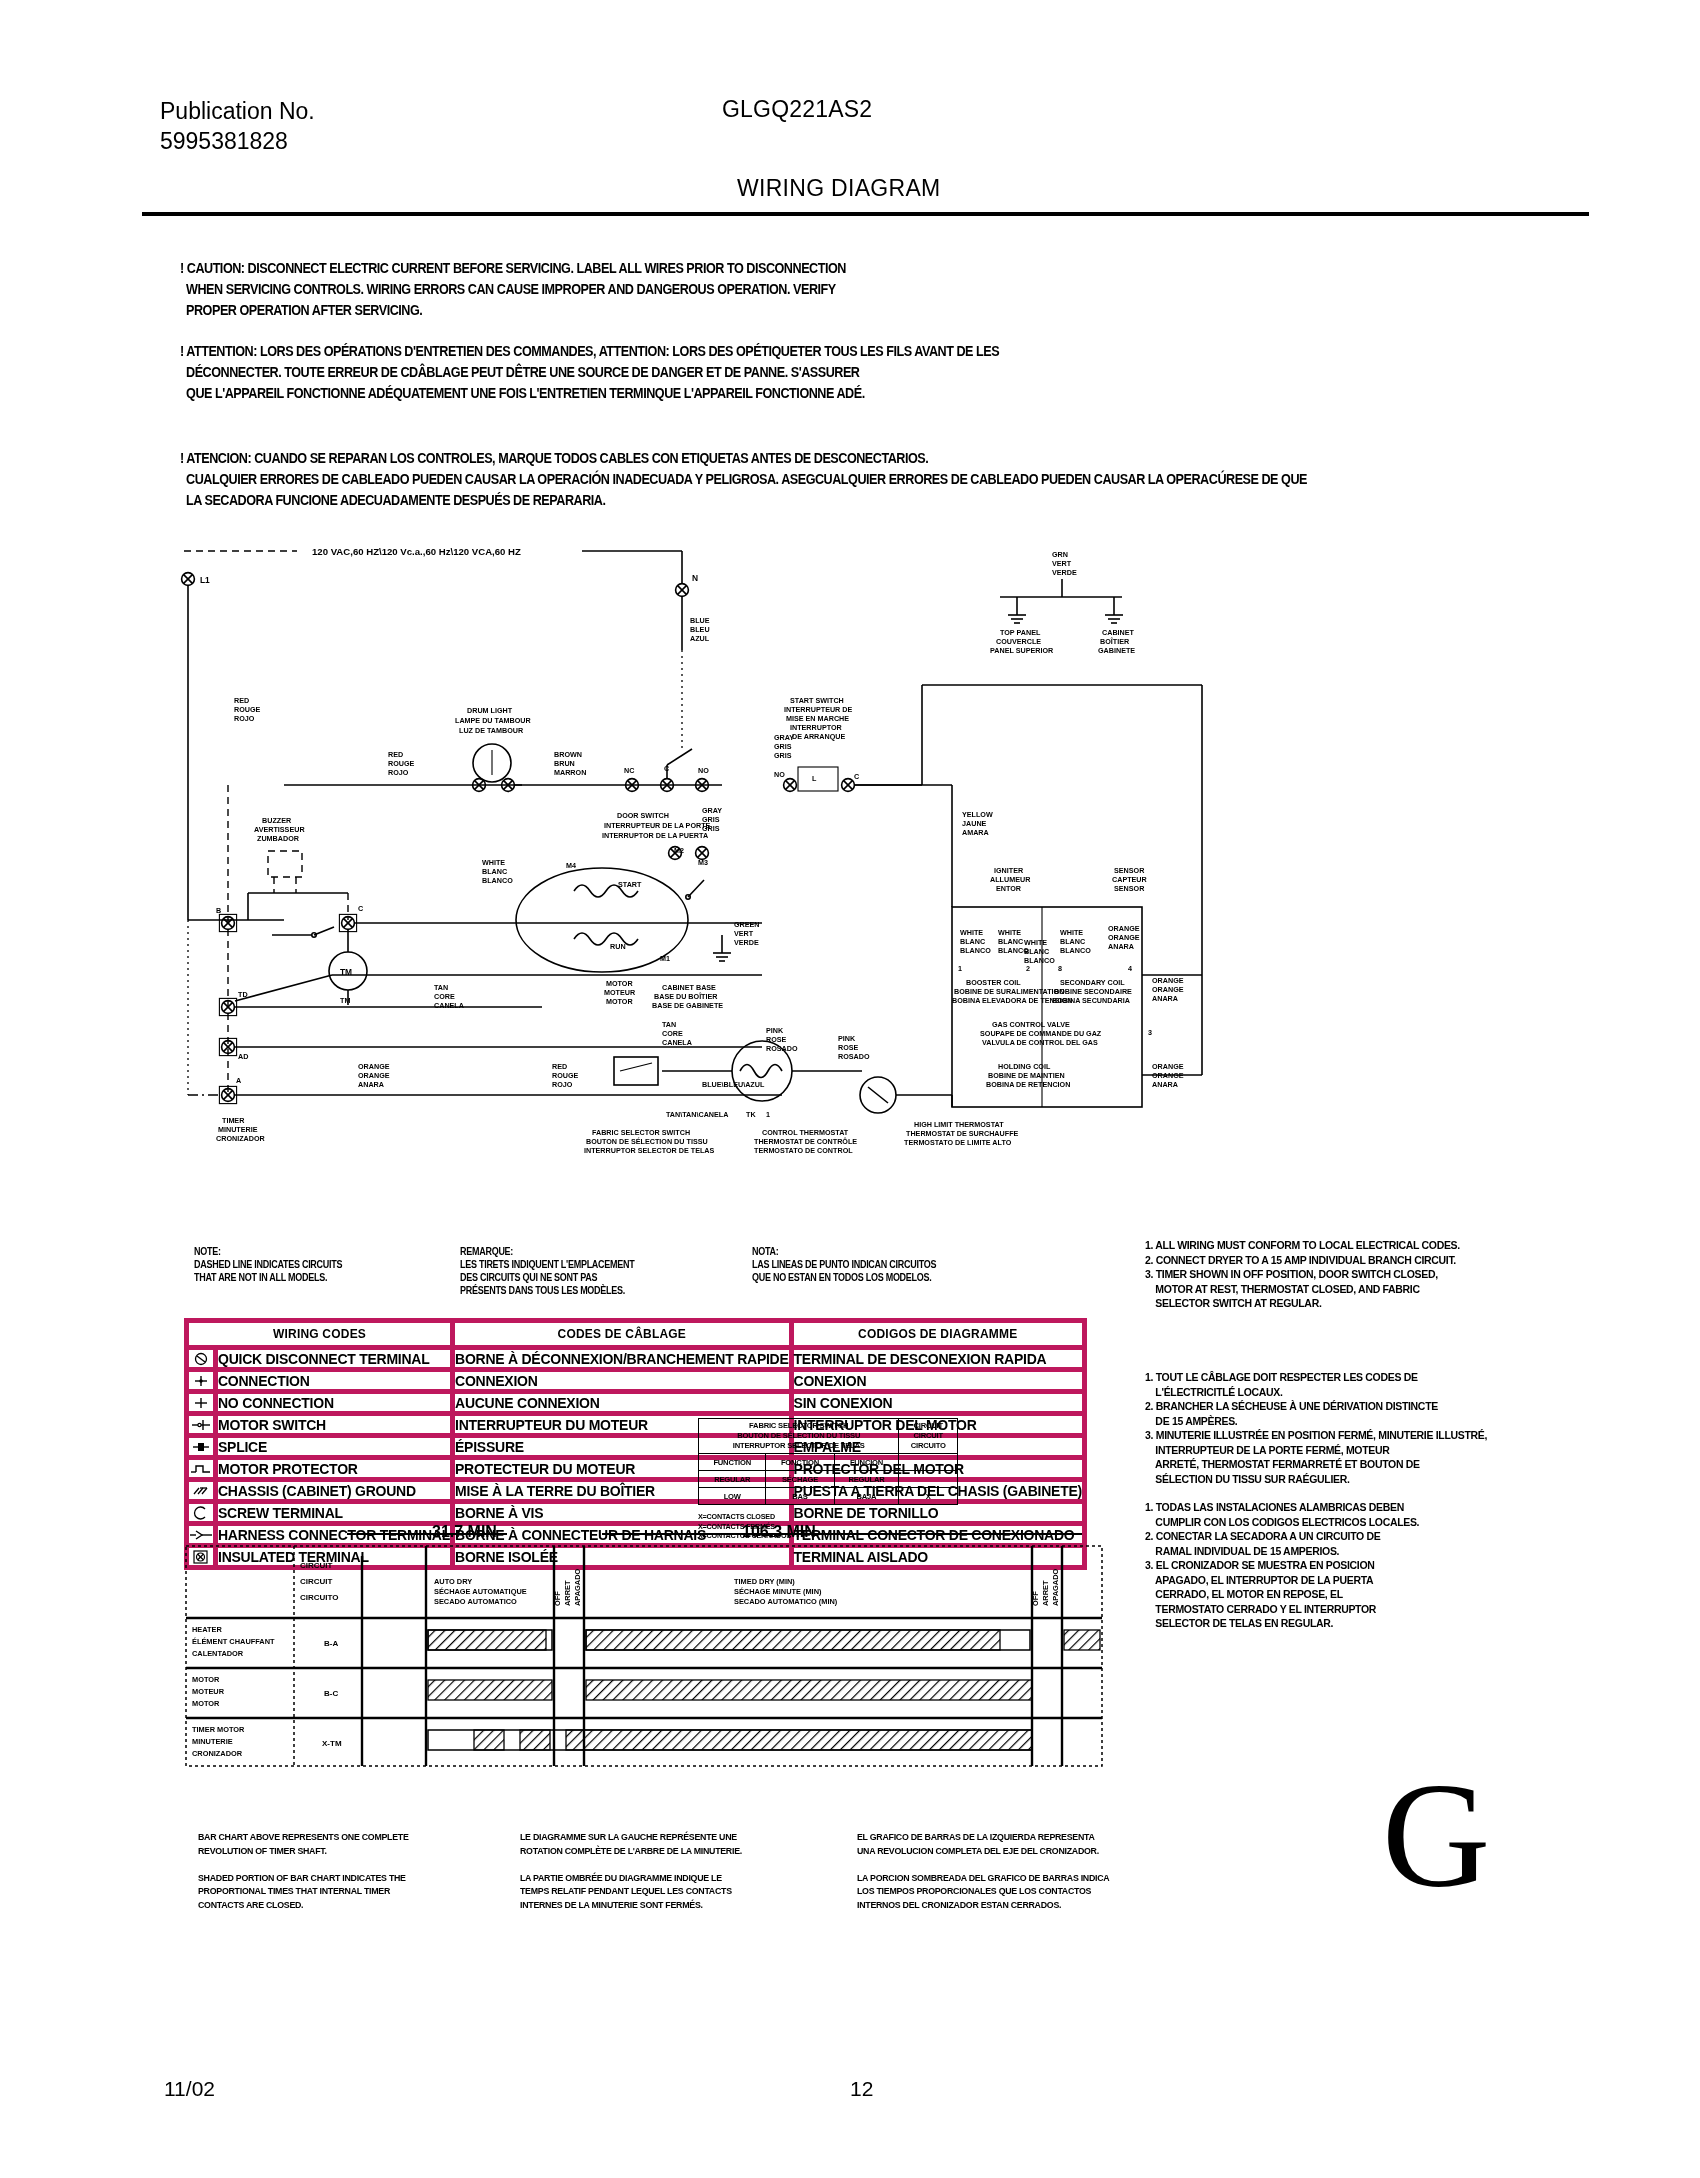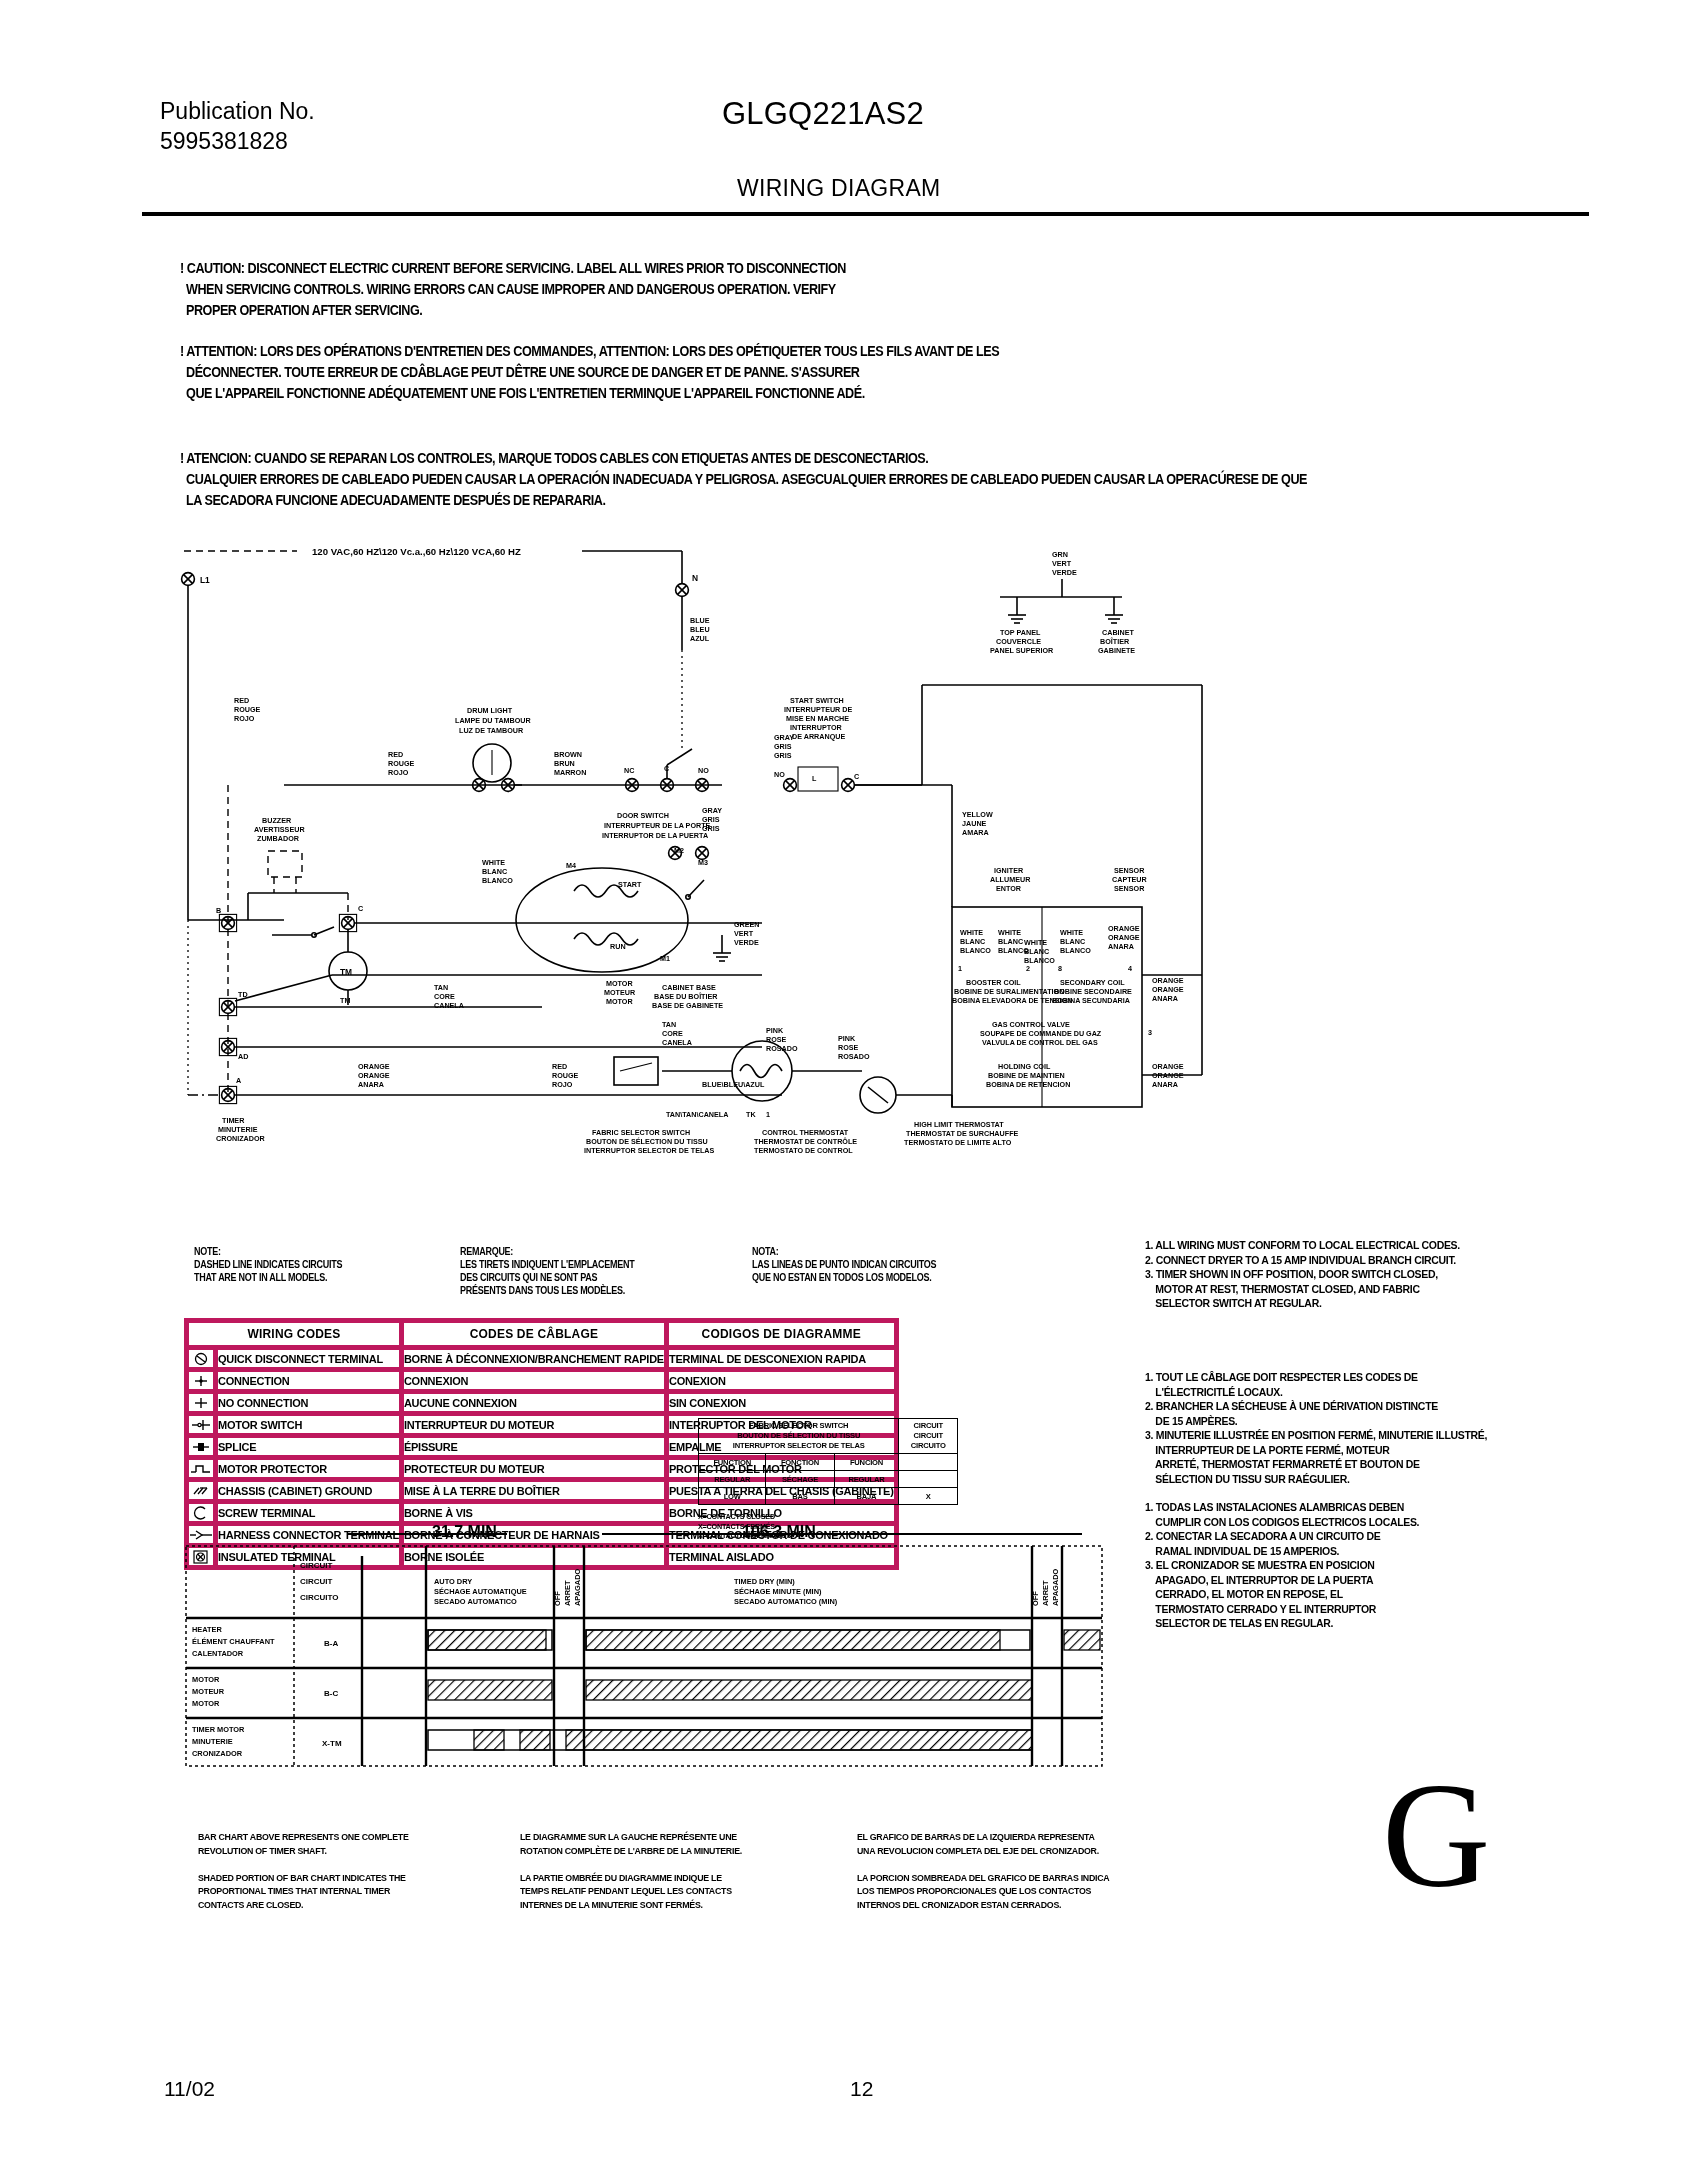--- a/index.html
+++ b/index.html
@@ -2,21 +2,21 @@
 <html><head>
 <meta charset="utf-8">
 <style>
   html,body{margin:0;padding:0;background:#fff;}
   body{width:1700px;height:2178px;position:relative;font-family:"Liberation Sans",sans-serif;color:#000;overflow:hidden;}
   .pg{position:absolute;left:12px;top:0;width:1700px;height:2151px;text-decoration:underline;}
   .abs{position:absolute;}
 
   
   #pub-no{left:148px;top:96px;font-size:23px;line-height:30px;font-weight:500;}
-  #model{left:710px;top:96px;font-size:31px;font-weight:500;letter-spacing:.2px;}
+  #model{left:710px;top:96px;font-size:23px;font-weight:500;letter-spacing:.2px;}
   #wd-title{left:725px;top:175px;font-size:23px;font-weight:500;letter-spacing:.3px;}
   #rule{left:130px;top:212px;width:1447px;height:4px;background:#000;}
 
   
   .warn{font-size:14.5px;font-weight:bold;line-height:21px;letter-spacing:-0.55px;
         transform:scaleX(.87);transform-origin:left top;white-space:pre;}
   #warn-en{left:168px;top:258px;}
   #warn-fr{left:168px;top:341px;}
   #warn-es{left:168px;top:448px;}
 
@@ -29,21 +29,21 @@
            transform:scaleX(.9);transform-origin:left top;white-space:pre;}
   #note-en{left:182px;top:1245px;}
   #note-fr{left:448px;top:1245px;}
   #note-es{left:740px;top:1245px;}
 
   
   #codes{left:172px;top:1318px;width:640px;border:2px solid #000;border-collapse:collapse;}
   #codes td,#codes th{border:5px solid #be185d;padding:0;}
   #codes thead th{font-size:12px;font-weight:bold;letter-spacing:.2px;text-align:center;height:22px;}
   .sym{width:34px;text-align:center;}
-  .cdlbl{font-size:11px;font-weight:bold;letter-spacing:-0.25px;white-space:nowrap;
+  .cdlbl{font-size:14px;font-weight:bold;letter-spacing:-0.25px;white-space:nowrap;
          padding-left:3px;padding-right:3px;height:17px;}
   #codes svg{display:block;margin:0 auto;}
 
   
   #fab{left:686px;top:1418px;width:260px;border:1.6px solid #000;border-collapse:collapse;}
   #fab td,#fab th{border:1px solid #000;text-align:center;font-size:7.6px;font-weight:bold;
                   letter-spacing:-0.2px;height:14px;}
   #fab .hd{font-size:7.6px;line-height:10px;padding:2px 2px;}
   #fab-legend{left:686px;top:1512px;font-size:7.2px;font-weight:bold;line-height:9.5px;
               letter-spacing:-0.2px;white-space:pre;}

